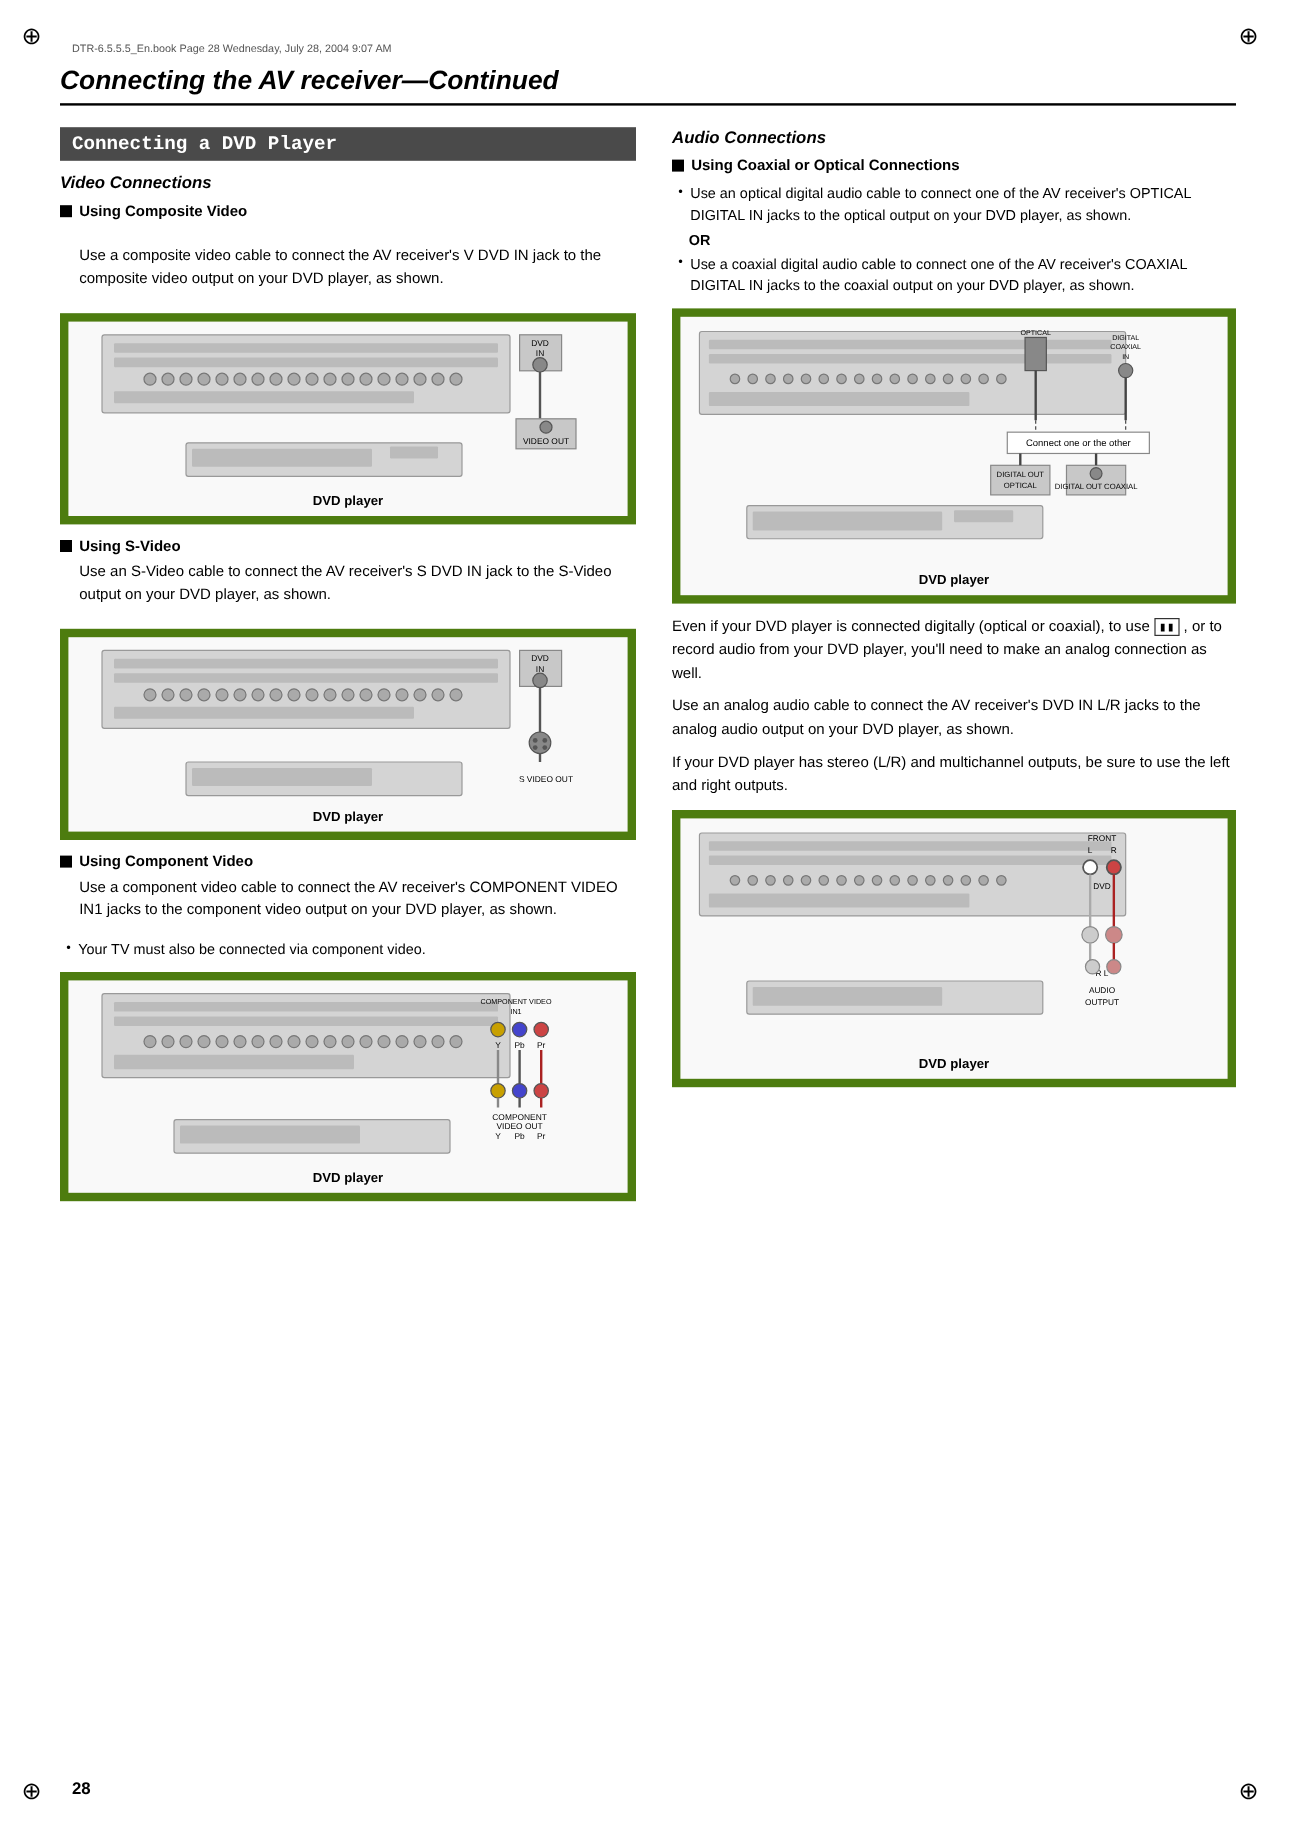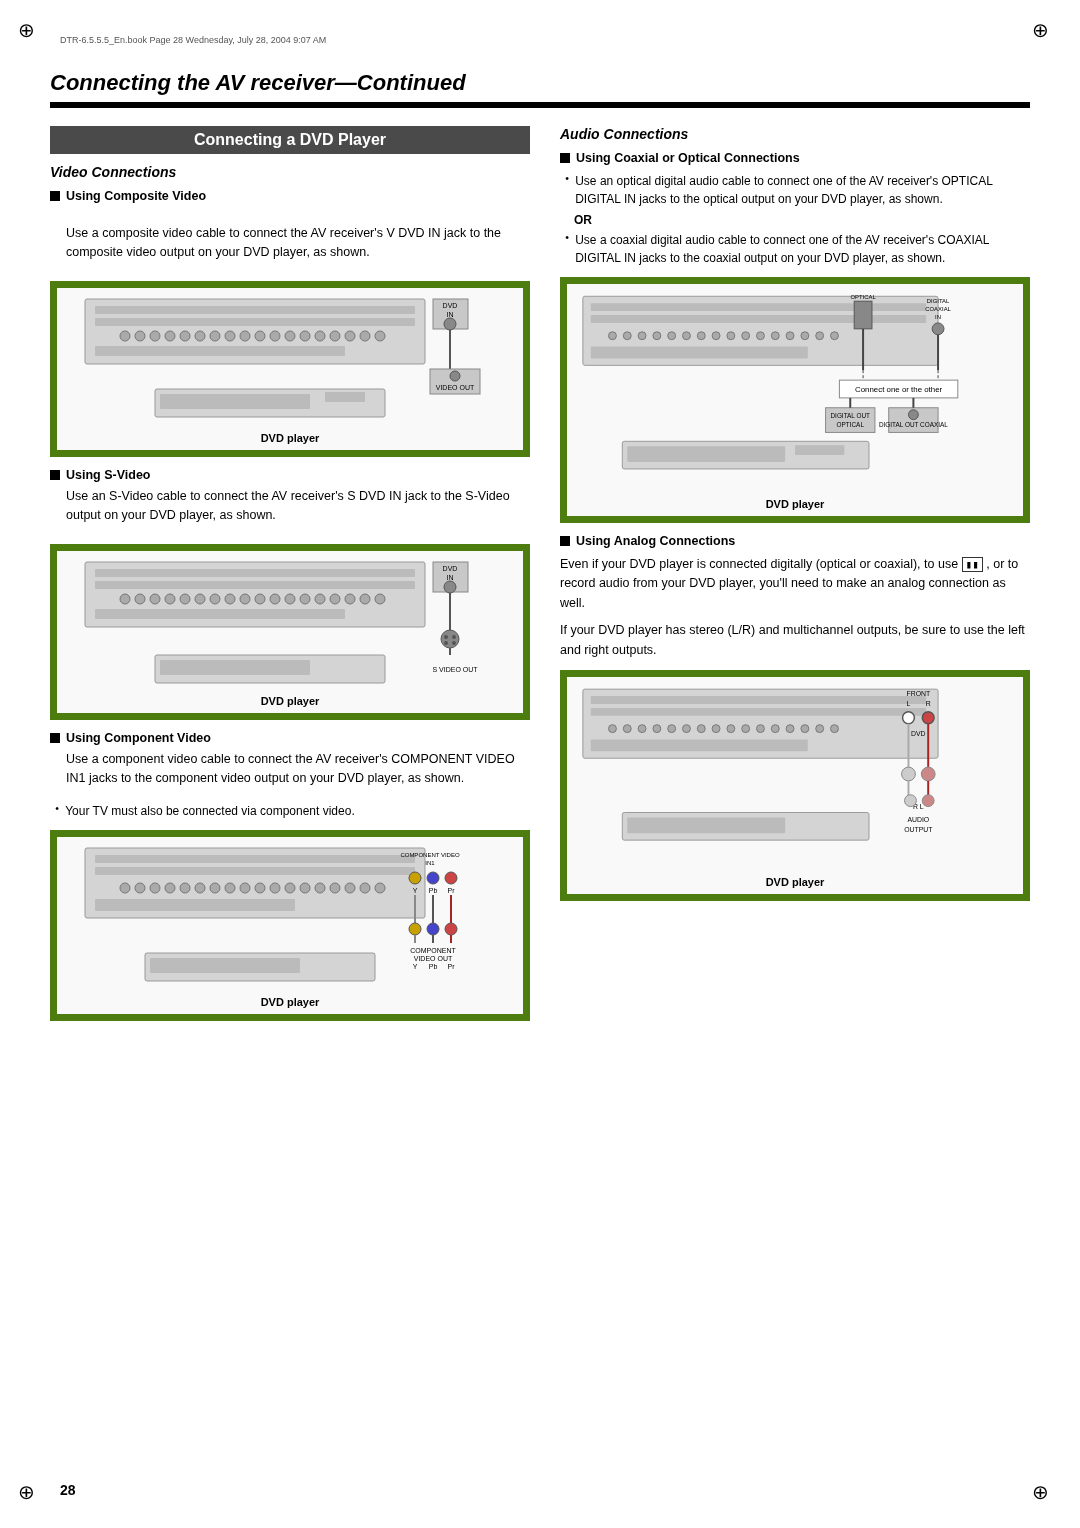--- a/index.html
+++ b/index.html
@@ -35,24 +35,24 @@
     .file-info {
       font-size: 9px;
       color: #555;
       position: absolute;
       top: 35px;
       left: 60px;
       font-family: Arial, sans-serif;
     }
 
     .page-header {
-      border-bottom: 6px solid #000000;
+      border-bottom: 2px solid #000000;
       padding-bottom: 6px;
       margin-bottom: 18px;
-      margin-top: 30px;
+      margin-top: 14px;
     }
     .page-header h1 {
       font-size: 22px;
       font-weight: bold;
       font-style: italic;
       font-family: Arial, sans-serif;
     }
     .page-header h1 span.continued {
       font-style: italic;
     }
@@ -67,24 +67,23 @@
     }
     .col-right {
       flex: 1;
     }
 
     .section-box {
       background: #4a4a4a;
       color: #fff;
       font-size: 16px;
       font-weight: bold;
-      font-family: Liberation Sans, sans-serif;
+      font-family: Liberation Mono, monospace;
       padding: 5px 10px;
       margin-bottom: 10px;
-      text-align: center;
     }
 
     .subsection-title {
       font-style: italic;
       font-size: 14px;
       font-weight: bold;
       margin-bottom: 8px;
       font-family: Arial, sans-serif;
     }
 
@@ -438,32 +437,27 @@
           <line x1="345" y1="118" x2="345" y2="108" stroke="#444" stroke-width="2"></line>
 
           <rect x="50" y="152" width="250" height="28" rx="2" fill="#d4d4d4" stroke="#999"></rect>
           <rect x="55" y="157" width="160" height="16" rx="1" fill="#bbb"></rect>
           <rect x="225" y="156" width="50" height="10" rx="1" fill="#bbb"></rect>
         </svg>
         <div class="diagram-label">DVD player</div>
       </div>
 
 
-      <div class="bullet-section">
-        <div class="bullet-square"></div>
-        <div>
-          <span class="bullet-label">Using Analog Connections</span>
-        </div>
-      </div>
 
       <div class="body-text">
         <span>Even if your DVD player is connected digitally (optical or coaxial), to use</span>
         <span style="font-family:monospace; border:1px solid #333; padding:0 3px; font-size:11px;">▮▮</span>
         <span>, or to record audio from your DVD player, you'll need to make an analog connection as well.</span>
       </div>
+      <div class="body-text">Use an analog audio cable to connect the AV receiver's DVD IN L/R jacks to the analog audio output on your DVD player, as shown.</div>
       <div class="body-text">If your DVD player has stereo (L/R) and multichannel outputs, be sure to use the left and right outputs.</div>
 
       <div class="diagram-block">
         <svg width="100%" height="185" viewBox="0 0 450 185">
 
           <rect x="10" y="5" width="360" height="70" rx="2" fill="#d4d4d4" stroke="#999"></rect>
           <rect x="18" y="12" width="340" height="8" rx="1" fill="#bbb"></rect>
           <rect x="18" y="24" width="340" height="8" rx="1" fill="#bbb"></rect>
           <circle cx="40" cy="45" r="4" fill="#aaa" stroke="#777"></circle>
           <circle cx="55" cy="45" r="4" fill="#aaa" stroke="#777"></circle>

